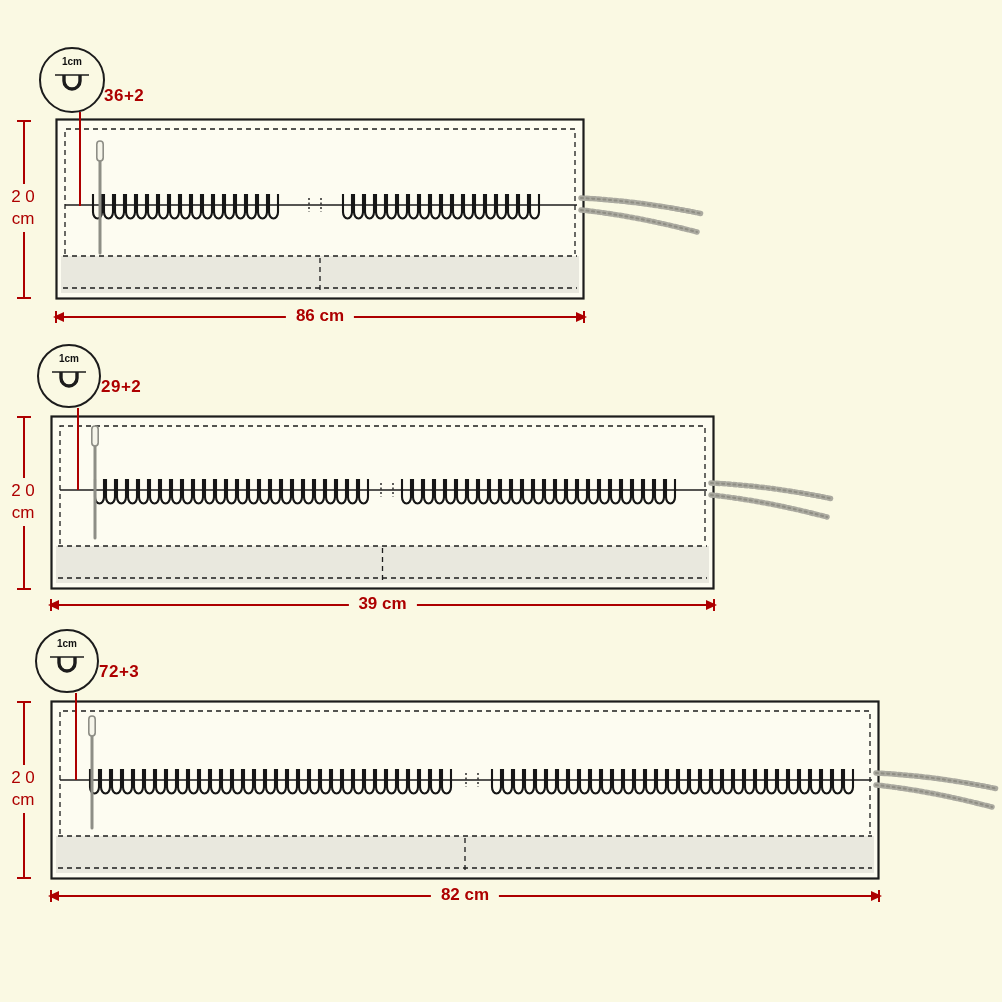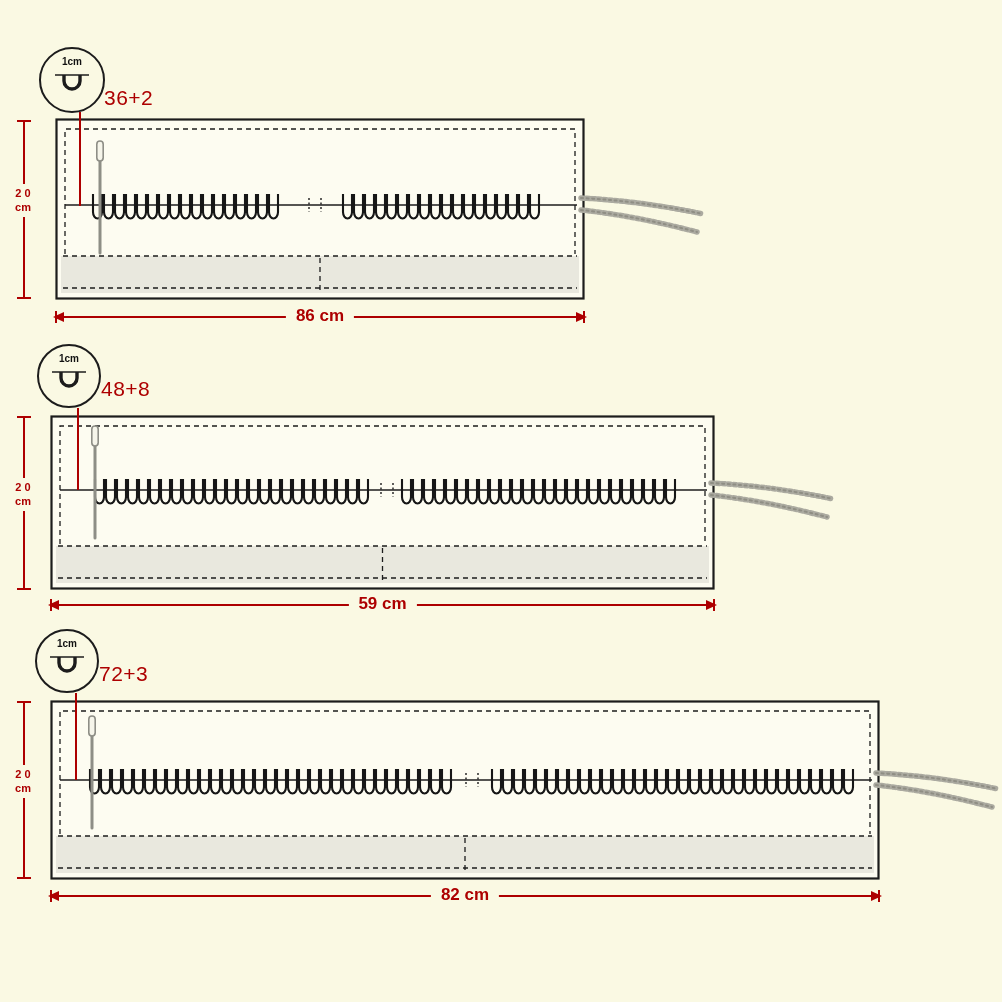--- a/index.html
+++ b/index.html
@@ -23,30 +23,30 @@
     background:var(--background);
     display:flex;flex-direction:column;align-items:center;
     z-index:3;
   }
   .loop-size{
     font-size:10px;font-weight:bold;color:#111;
     margin-top:7px;line-height:11px;
   }
   .count-label{
     color:var(--accent);
-    font-weight:normal;
-    font-size:21px;
+    font-weight:bold;
+    font-size:17px;
     letter-spacing:.5px;
     z-index:3;
   }
   .leader{width:2px;background:var(--accent);z-index:2}
   .vline{width:2px;background:var(--accent)}
   .vtick{height:2px;background:var(--accent)}
   .vlabel{
-    color:var(--accent);font-weight:bold;font-size:11px;
+    color:var(--accent);font-weight:normal;font-size:17px;
     text-align:center;line-height:1.3;
     background:var(--background);
     z-index:2;padding:2px 0;
   }
   .vlabel .blk{display:block}
   .hdim{height:2px;background:var(--accent)}
   .arrow-l,.arrow-r{position:absolute;width:0;height:0;top:-4px;
     border-top:5px solid transparent;border-bottom:5px solid transparent}
   .arrow-l{left:-2px;border-right:11px solid var(--accent)}
   .arrow-r{right:-2px;border-left:11px solid var(--accent)}
@@ -107,21 +107,21 @@
 </section>
 
 <section>
   <div class="abs callout" style="left:37px;top:344px;width:64px;height:64px">
     <span class="loop-size">1cm</span>
     <svg width="40" height="28" viewBox="0 0 40 28">
       <line x1="3" y1="8" x2="37" y2="8" stroke="#1c1c1c" stroke-width="1.6"></line>
       <path d="M12,8 L12,14 A8,8 0 0 0 28,14 L28,8" stroke="#1c1c1c" stroke-width="3.4" fill="none"></path>
     </svg>
   </div>
-  <span class="abs count-label" style="left:101px;top:377px">48+8</span>
+  <span class="abs count-label" style="left:101px;top:377px">29+2</span>
   <svg class="abs case-svg" style="left:50px;top:415px" width="790" height="210">
       <rect x="1.5" y="1.5" width="662" height="172" fill="#FDFCF1" stroke="#1c1c1c" stroke-width="2.2"></rect>
       <path d="M10,129 L10,11 L655,11 L655,129" stroke="#1c1c1c" stroke-width="1.3" stroke-dasharray="5 4" fill="none"></path>
       <rect x="6" y="131" width="653" height="37" fill="#E9E8DE"></rect>
       <line x1="8" y1="131" x2="657" y2="131" stroke="#1c1c1c" stroke-width="1.3" stroke-dasharray="5 4" fill="none"></line>
       <line x1="8" y1="163" x2="657" y2="163" stroke="#1c1c1c" stroke-width="1.3" stroke-dasharray="5 4" fill="none"></line>
       <line x1="332.5" y1="133" x2="332.5" y2="167" stroke="#1c1c1c" stroke-width="1.3" stroke-dasharray="5 4" fill="none"></line>
       <line x1="10" y1="75" x2="657" y2="75" stroke="#1c1c1c" stroke-width="1.6"></line>
       <path d="M45,64 L45,82 A4.5,6.5 0 0 0 54,82 L54,64 M56,64 L56,82 A4.5,6.5 0 0 0 65,82 L65,64 M67,64 L67,82 A4.5,6.5 0 0 0 76,82 L76,64 M78,64 L78,82 A4.5,6.5 0 0 0 87,82 L87,64 M89,64 L89,82 A4.5,6.5 0 0 0 98,82 L98,64 M100,64 L100,82 A4.5,6.5 0 0 0 109,82 L109,64 M111,64 L111,82 A4.5,6.5 0 0 0 120,82 L120,64 M122,64 L122,82 A4.5,6.5 0 0 0 131,82 L131,64 M133,64 L133,82 A4.5,6.5 0 0 0 142,82 L142,64 M144,64 L144,82 A4.5,6.5 0 0 0 153,82 L153,64 M155,64 L155,82 A4.5,6.5 0 0 0 164,82 L164,64 M166,64 L166,82 A4.5,6.5 0 0 0 175,82 L175,64 M177,64 L177,82 A4.5,6.5 0 0 0 186,82 L186,64 M188,64 L188,82 A4.5,6.5 0 0 0 197,82 L197,64 M199,64 L199,82 A4.5,6.5 0 0 0 208,82 L208,64 M210,64 L210,82 A4.5,6.5 0 0 0 219,82 L219,64 M221,64 L221,82 A4.5,6.5 0 0 0 230,82 L230,64 M232,64 L232,82 A4.5,6.5 0 0 0 241,82 L241,64 M243,64 L243,82 A4.5,6.5 0 0 0 252,82 L252,64 M254,64 L254,82 A4.5,6.5 0 0 0 263,82 L263,64 M265,64 L265,82 A4.5,6.5 0 0 0 274,82 L274,64 M276,64 L276,82 A4.5,6.5 0 0 0 285,82 L285,64 M287,64 L287,82 A4.5,6.5 0 0 0 296,82 L296,64 M298,64 L298,82 A4.5,6.5 0 0 0 307,82 L307,64 M309,64 L309,82 A4.5,6.5 0 0 0 318,82 L318,64 M352,64 L352,82 A4.5,6.5 0 0 0 361,82 L361,64 M363,64 L363,82 A4.5,6.5 0 0 0 372,82 L372,64 M374,64 L374,82 A4.5,6.5 0 0 0 383,82 L383,64 M385,64 L385,82 A4.5,6.5 0 0 0 394,82 L394,64 M396,64 L396,82 A4.5,6.5 0 0 0 405,82 L405,64 M407,64 L407,82 A4.5,6.5 0 0 0 416,82 L416,64 M418,64 L418,82 A4.5,6.5 0 0 0 427,82 L427,64 M429,64 L429,82 A4.5,6.5 0 0 0 438,82 L438,64 M440,64 L440,82 A4.5,6.5 0 0 0 449,82 L449,64 M451,64 L451,82 A4.5,6.5 0 0 0 460,82 L460,64 M462,64 L462,82 A4.5,6.5 0 0 0 471,82 L471,64 M473,64 L473,82 A4.5,6.5 0 0 0 482,82 L482,64 M484,64 L484,82 A4.5,6.5 0 0 0 493,82 L493,64 M495,64 L495,82 A4.5,6.5 0 0 0 504,82 L504,64 M506,64 L506,82 A4.5,6.5 0 0 0 515,82 L515,64 M517,64 L517,82 A4.5,6.5 0 0 0 526,82 L526,64 M528,64 L528,82 A4.5,6.5 0 0 0 537,82 L537,64 M539,64 L539,82 A4.5,6.5 0 0 0 548,82 L548,64 M550,64 L550,82 A4.5,6.5 0 0 0 559,82 L559,64 M561,64 L561,82 A4.5,6.5 0 0 0 570,82 L570,64 M572,64 L572,82 A4.5,6.5 0 0 0 581,82 L581,64 M583,64 L583,82 A4.5,6.5 0 0 0 592,82 L592,64 M594,64 L594,82 A4.5,6.5 0 0 0 603,82 L603,64 M605,64 L605,82 A4.5,6.5 0 0 0 614,82 L614,64 M616,64 L616,82 A4.5,6.5 0 0 0 625,82 L625,64 " stroke="#161616" stroke-width="2.1" fill="none"></path>
       <line x1="331" y1="68" x2="331" y2="82" stroke="#1c1c1c" stroke-width="1.4" stroke-dasharray="2 2.5"></line>
@@ -139,21 +139,21 @@
   <div class="abs vtick" style="left:17px;top:588px;width:14px"></div>
   <div class="abs vlabel" style="left:2px;top:478px;width:42px">
     <span class="blk">2 0</span>
     <span class="blk">cm</span>
   </div>
   <div class="abs hdim" style="left:50px;top:604px;width:665px">
     <i class="arrow-l"></i>
     <i class="arrow-r"></i>
     <i class="endtick" style="left:0"></i>
     <i class="endtick" style="right:0"></i>
-    <span class="hlabel">59 cm</span>
+    <span class="hlabel">39 cm</span>
   </div>
 </section>
 
 <section>
   <div class="abs callout" style="left:35px;top:629px;width:64px;height:64px">
     <span class="loop-size">1cm</span>
     <svg width="40" height="28" viewBox="0 0 40 28">
       <line x1="3" y1="8" x2="37" y2="8" stroke="#1c1c1c" stroke-width="1.6"></line>
       <path d="M12,8 L12,14 A8,8 0 0 0 28,14 L28,8" stroke="#1c1c1c" stroke-width="3.4" fill="none"></path>
     </svg>

